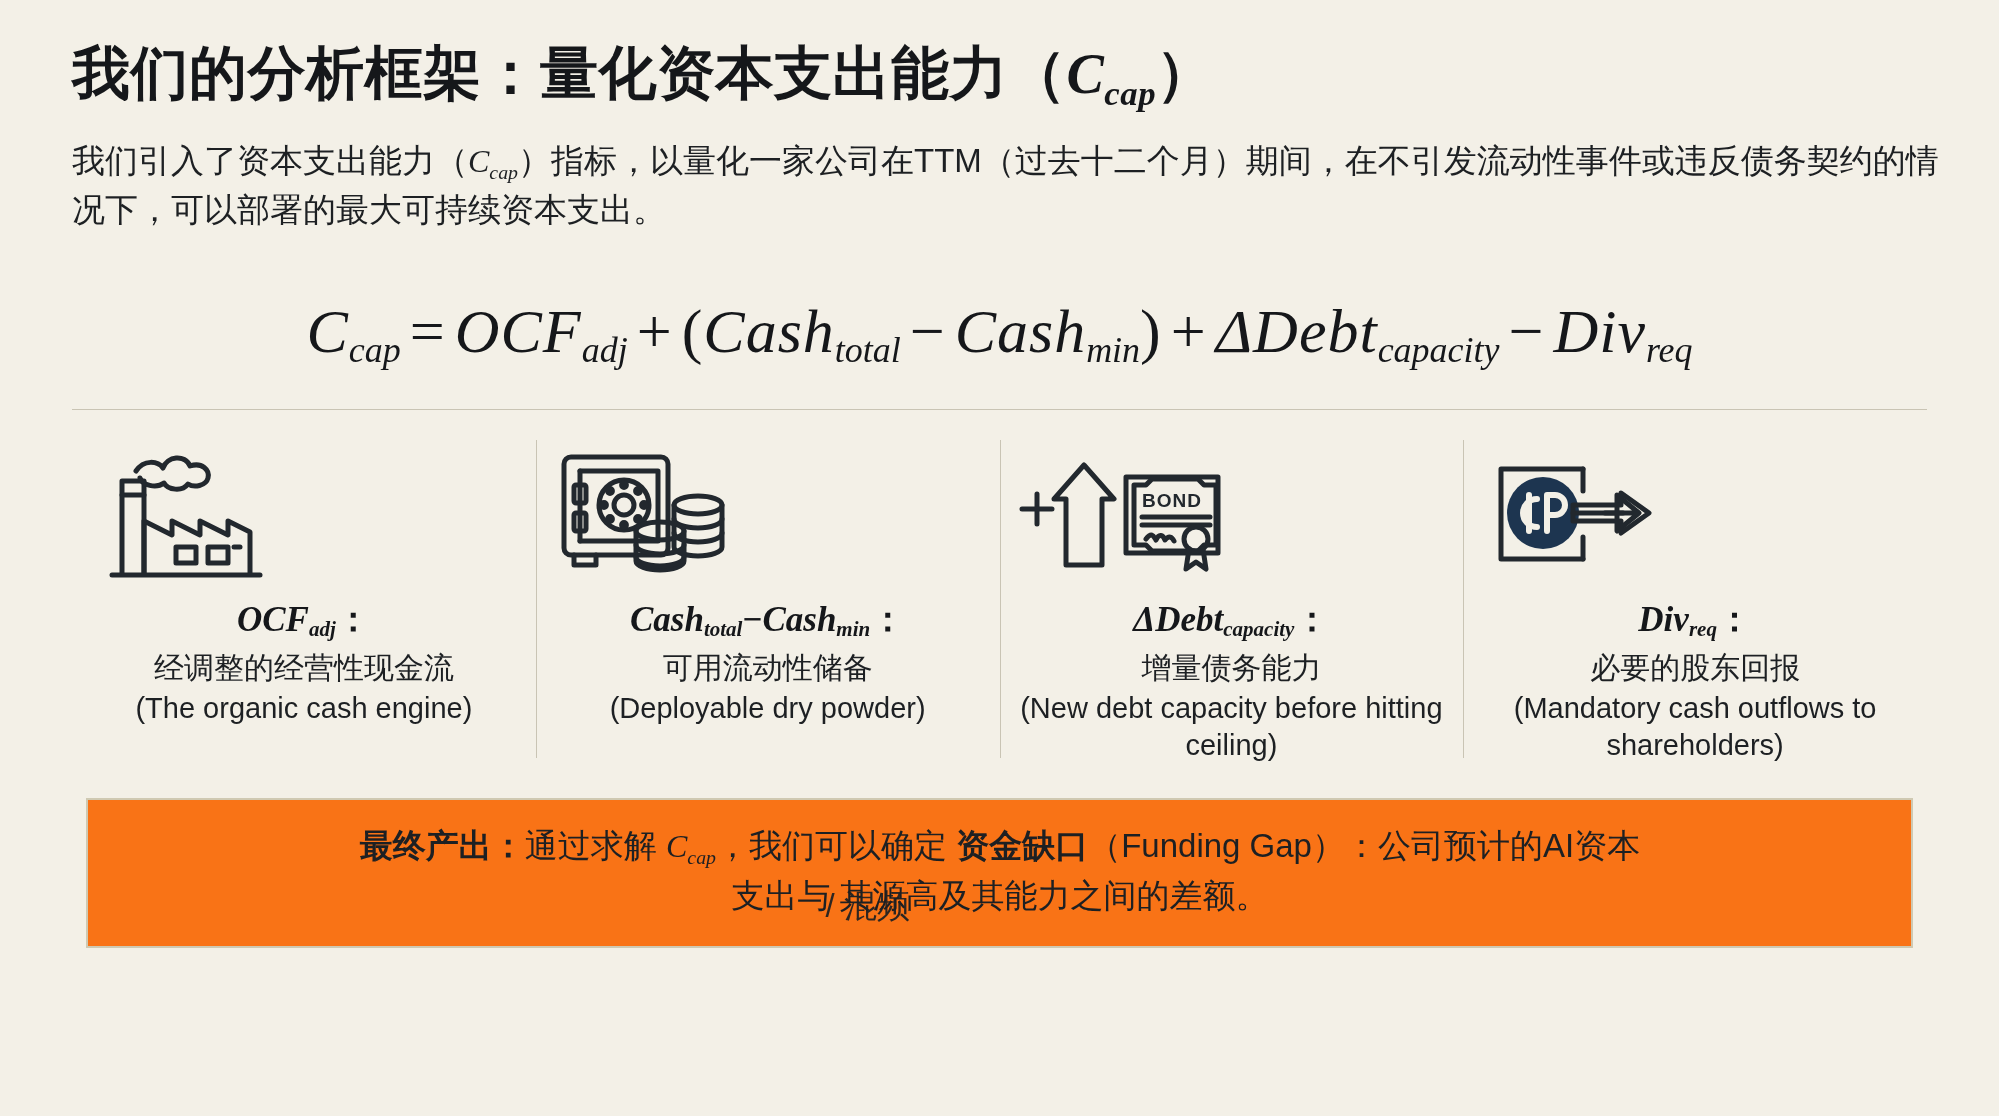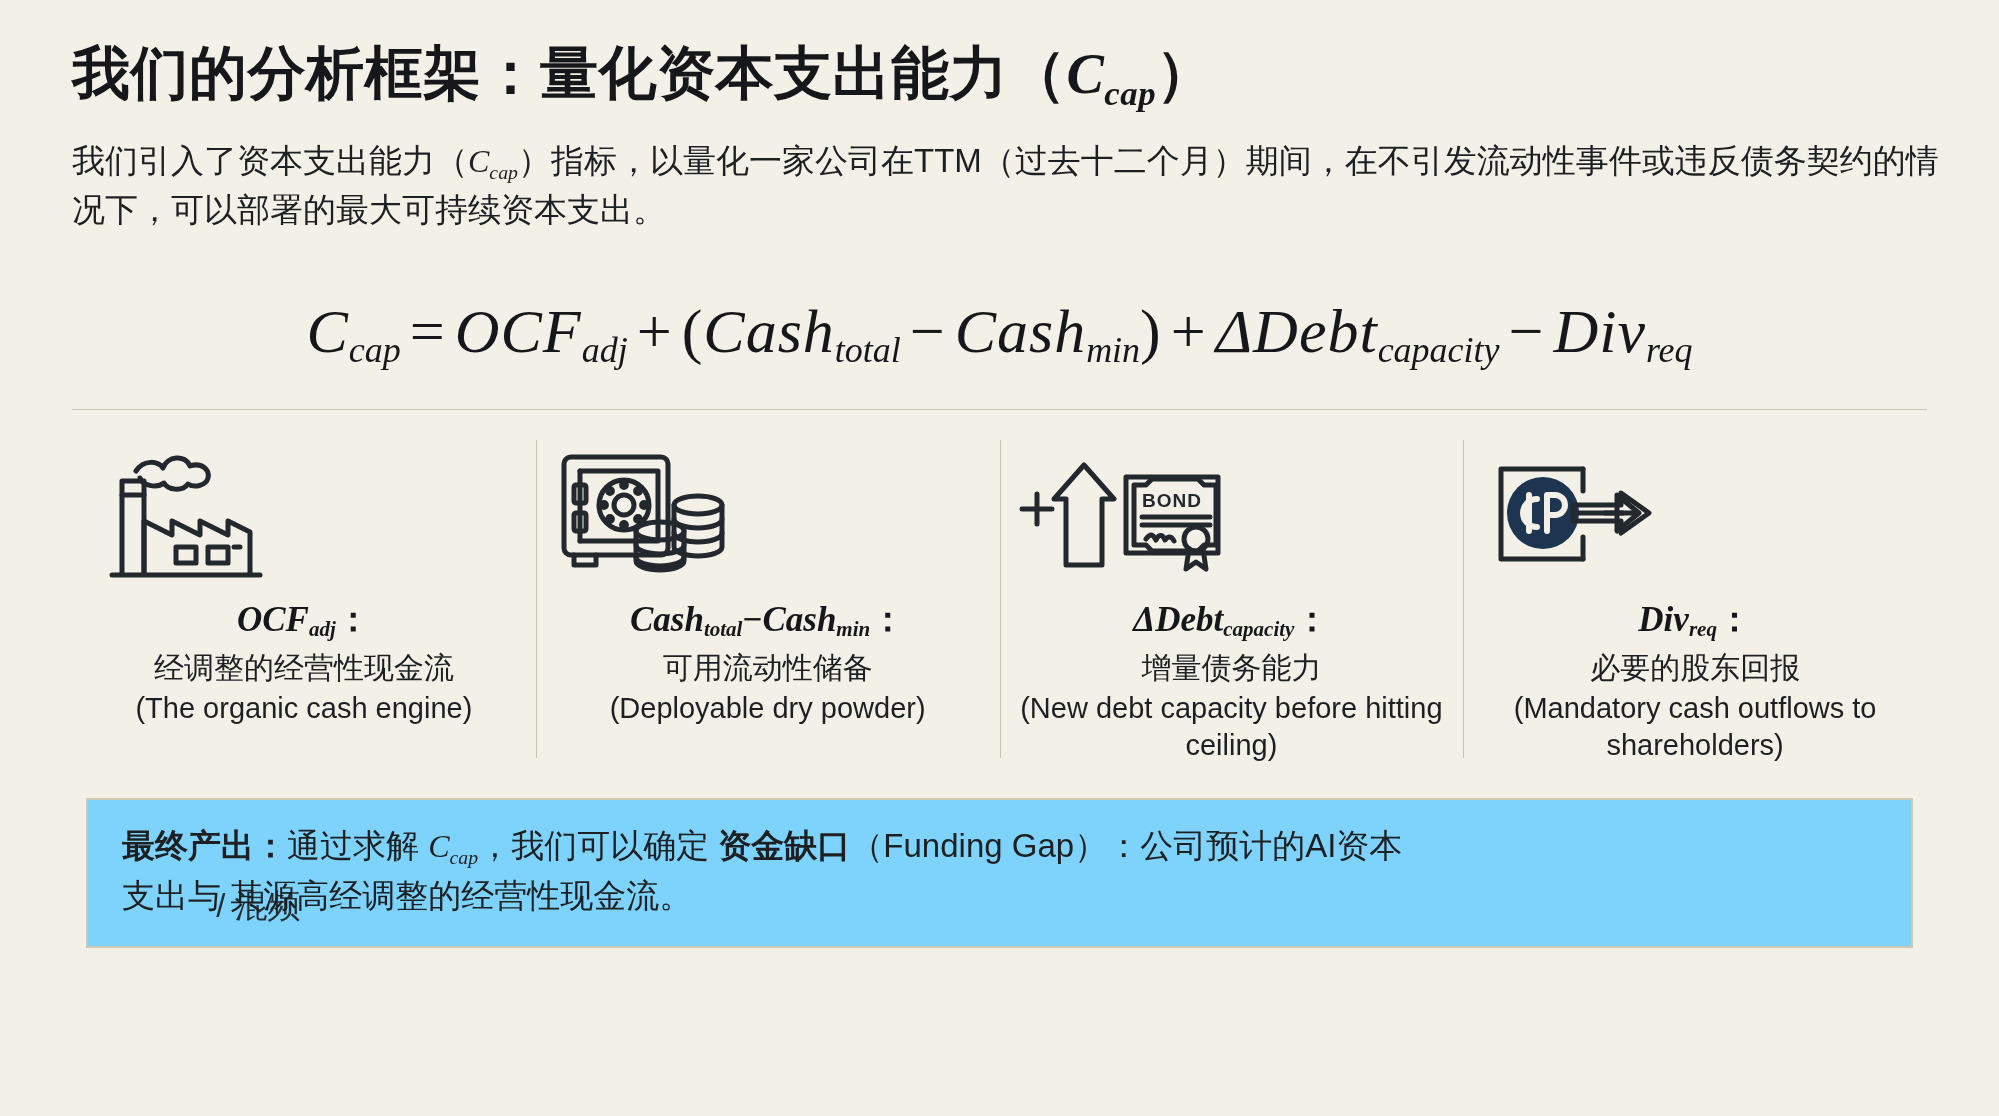--- a/index.html
+++ b/index.html
@@ -131,22 +131,23 @@
     font-size: 29px;
     color: #1d2023;
     margin-top: 3px;
     line-height: 1.28;
   }
 
   
   .callout {
     margin: 26px 86px 0 86px;
     border: 2px solid #cfc9b2;
-    background: #7dd3fc;
+    background: #f97316;
     padding: 22px 33px 26px 34px;
+    text-align: center;
   }
   .callout-line {
     font-size: 33px;
     line-height: 1.45;
     color: #1d2023;
   }
   .callout b { font-weight: bold; }
   .callout .mathvar {
     font-family: "Liberation Serif", serif;
     font-style: italic;
@@ -272,16 +273,16 @@
       </div>
       <div class="col-term"><span>Div</span><sub>req</sub><span class="colon">：</span></div>
       <div class="col-cn">必要的股东回报</div>
       <div class="col-en">(Mandatory cash outflows to shareholders)</div>
     </div>
 
   </div>
 
   <div class="callout">
     <div class="callout-line"><b>最终产出：</b><span>通过求解 </span><span class="mathvar"><span>C</span><sub>cap</sub></span><span>，我们可以确定 </span><b>资金缺口</b><span>（Funding Gap）：公司预计的AI资本</span></div>
-    <div class="callout-line"><span>支出与 </span><span class="glitch"><span>其源高</span><span class="over">/ 混频</span></span><span>经调整的经营性现金流。</span></div>
+    <div class="callout-line"><span>支出与 </span><span class="glitch"><span>其源高</span><span class="over">/ 混频</span></span><span>及其能力之间的差额。</span></div>
   </div>
 
 </div>
 
 </body></html>

